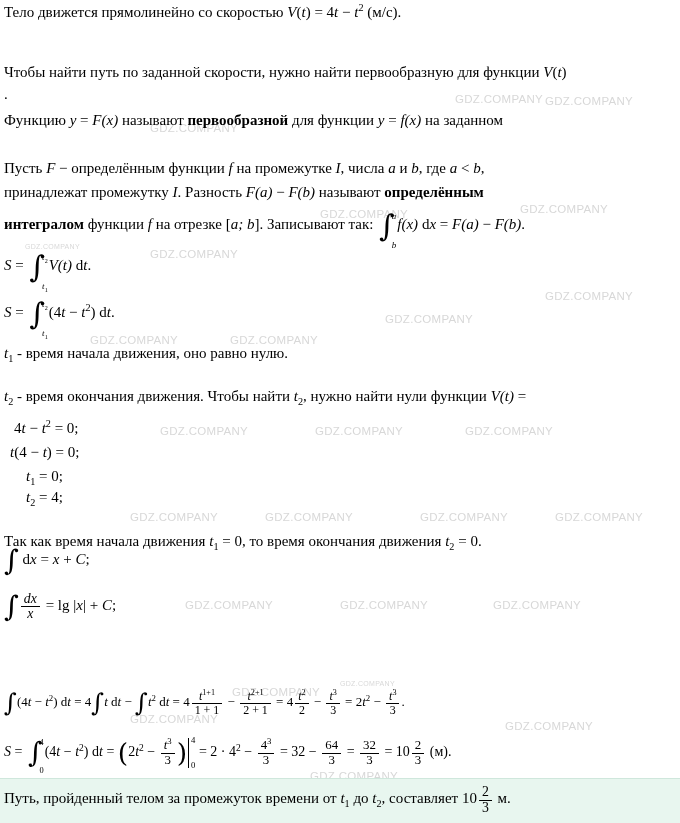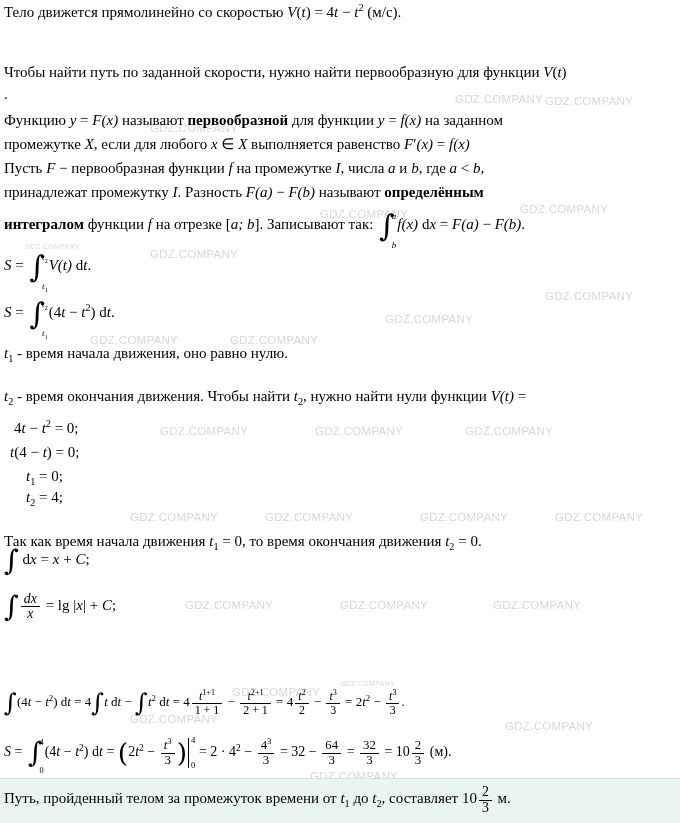--- a/index.html
+++ b/index.html
@@ -180,26 +180,23 @@
   </div>
 
   <div class="line" style="top:86px">
     <span>.</span>
   </div>
 
   <div class="line" style="top:112px">
     <span>Функцию </span><i>y</i><span> = </span><i>F</i><i>(x)</i><span> называют </span><span class="b">первообразной</span><span> для функции </span><i>y</i><span> = </span><i>f</i><i>(x)</i><span> на заданном</span>
   </div>
 
-  <div class="line" style="top:136px">
-    <span>промежутке </span><i>X</i><span>, если для любого </span><i>x</i><span> ∈ </span><i>X</i><span> выполняется равенство </span><i>F</i><span>′</span><i>(x)</i><span> = </span><i>f</i><i>(x)</i>
-  </div>
 
   <div class="line" style="top:160px">
-    <span>Пусть </span><i>F</i><span> − первообразная функции </span><i>f</i><span> на промежутке </span><i>I</i><span>, числа </span><i>a</i><span> и </span><i>b</i><span>, где </span><i>a</i><span> &lt; </span><i>b</i><span>,</span>
+    <span>Пусть </span><i>F</i><span> − определённым функции </span><i>f</i><span> на промежутке </span><i>I</i><span>, числа </span><i>a</i><span> и </span><i>b</i><span>, где </span><i>a</i><span> &lt; </span><i>b</i><span>,</span>
   </div>
 
   <div class="line" style="top:184px">
     <span>принадлежат промежутку </span><i>I</i><span>. Разность </span><i>F</i><i>(a)</i><span> − </span><i>F</i><i>(b)</i><span> называют </span><span class="b">определённым</span>
   </div>
 
   <div class="line" style="top:212px">
     <span class="b">интегралом</span><span> функции </span><i>f</i><span> на отрезке [</span><i>a; b</i><span>]. Записывают так: </span><span class="intg"><span class="sym">∫</span><span class="lim"><i class="up">a</i><i class="lo">b</i></span></span><i>f</i><i>(x)</i><span> d</span><i>x</i><span> = </span><i>F</i><i>(a)</i><span> − </span><i>F</i><i>(b)</i><span>.</span>
   </div>
 

